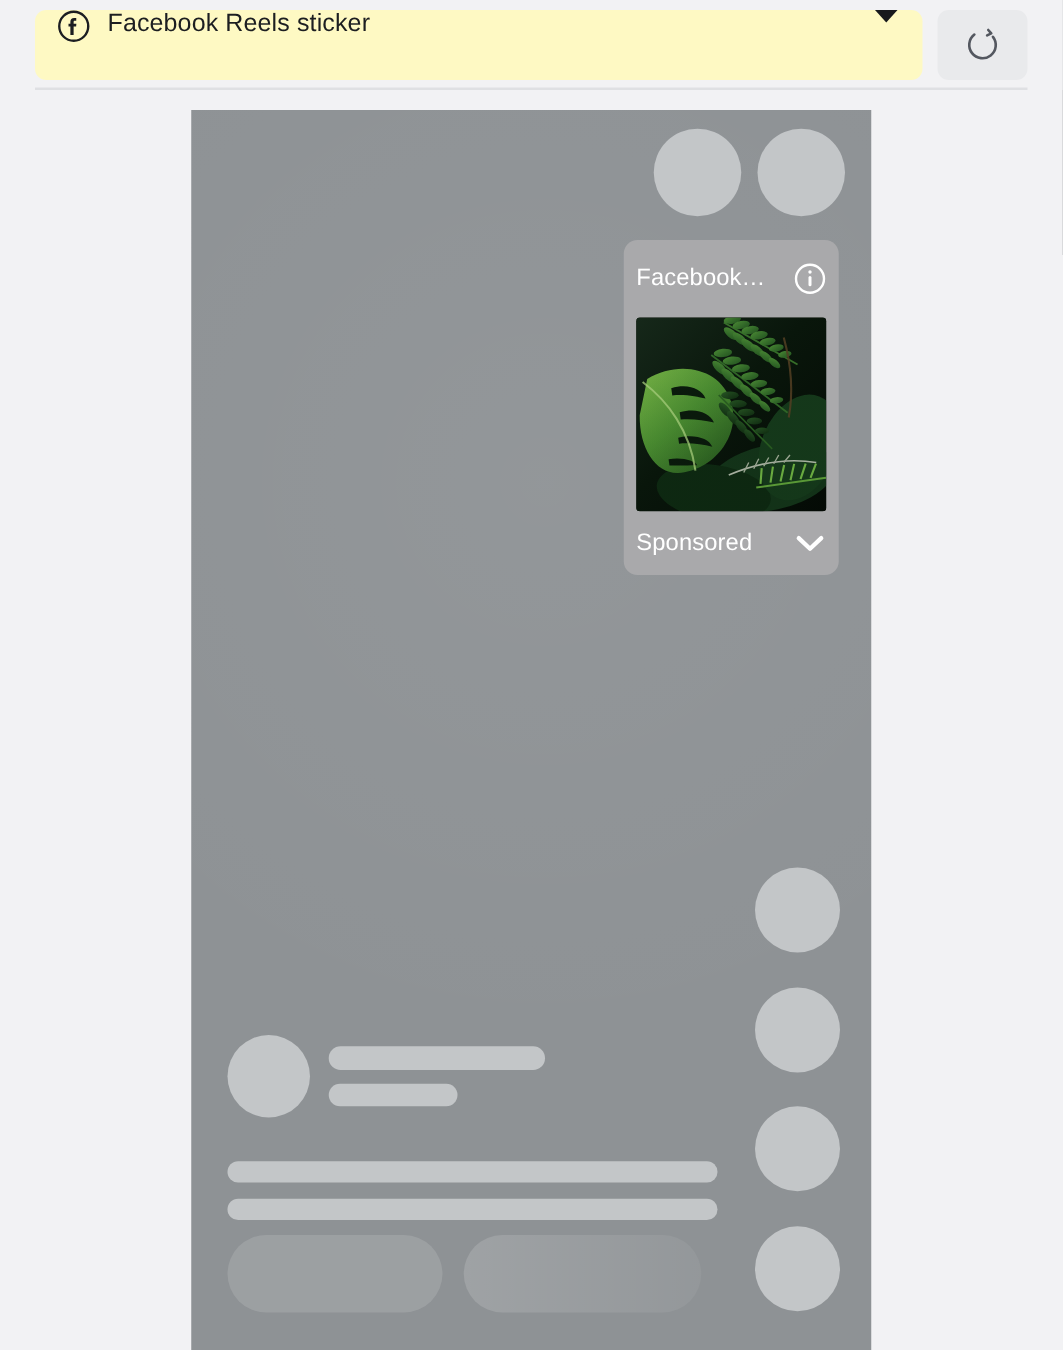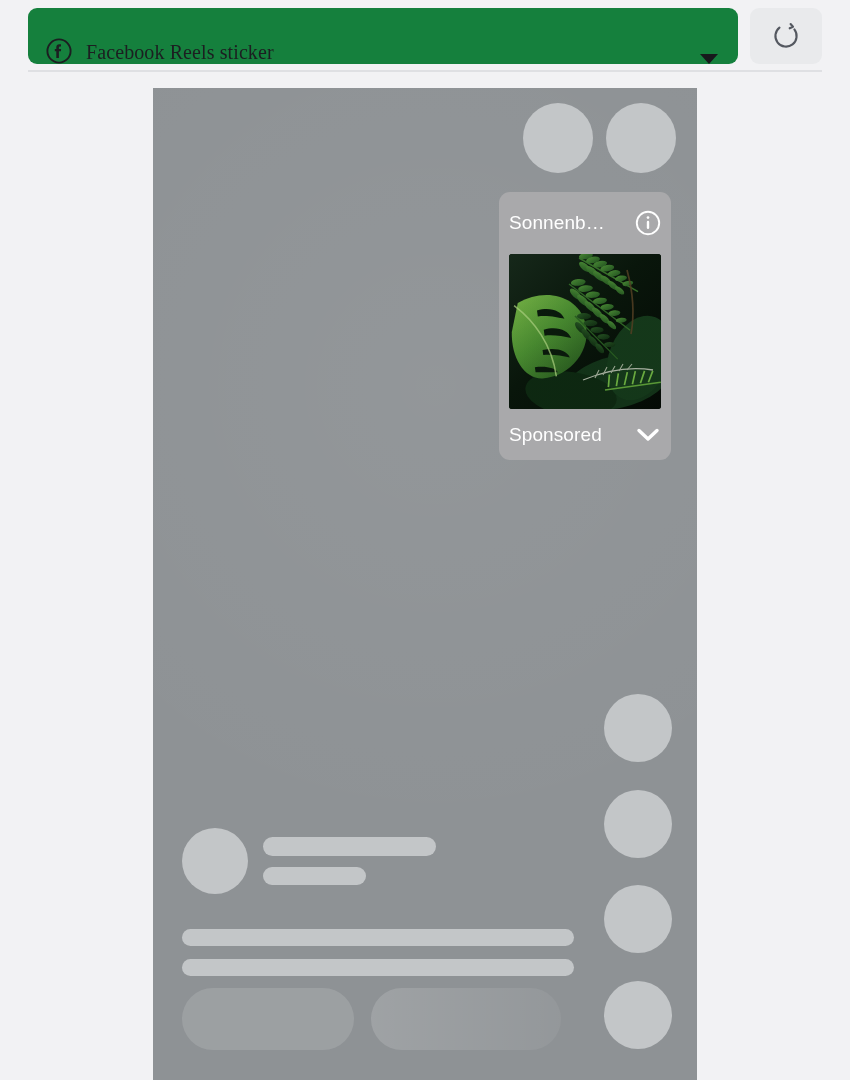--- a/index.html
+++ b/index.html
@@ -30,27 +30,26 @@
     top: 70px;
     left: 28px;
     width: 794px;
     height: 2px;
     background: #dfe0e3;
   }
 
   .selector {
     flex: 1;
     height: 56px;
-    background: #15803d;
+    background: #fef9c3;
     border-radius: 9px;
     display: flex;
-    align-items: flex-end;
+    align-items: flex-start;
     padding: 0 20px 0 18px;
     gap: 14px;
-    font-family: Liberation Serif, serif;
   }
 
   .fb-icon {
     width: 26px; height: 26px;
     flex: 0 0 26px;
     display: block;
   }
 
   .selector-label {
     flex: 1;
@@ -240,21 +239,21 @@
 
   <div class="skel ln-c"></div>
   <div class="skel ln-d"></div>
 
   <div class="pill pill-1"></div>
   <div class="pill pill-2"></div>
 
   <div class="sticker">
 
     <div class="sticker-head">
-      <span class="sticker-title">Sonnenb…</span>
+      <span class="sticker-title">Facebook…</span>
       <span class="info-icon">
         <svg viewBox="0 0 26 26" xmlns="http://www.w3.org/2000/svg">
           <circle cx="13" cy="13" r="11.2" fill="none" stroke="#ffffff" stroke-width="1.9"></circle>
           <circle cx="13" cy="7.6" r="1.35" fill="#ffffff"></circle>
           <rect x="11.8" y="10.8" width="2.4" height="8.2" rx="1.2" fill="#ffffff"></rect>
         </svg>
       </span>
     </div>
 
     <div class="sticker-img" aria-label="tropical green foliage with monstera leaf and fern fronds">

